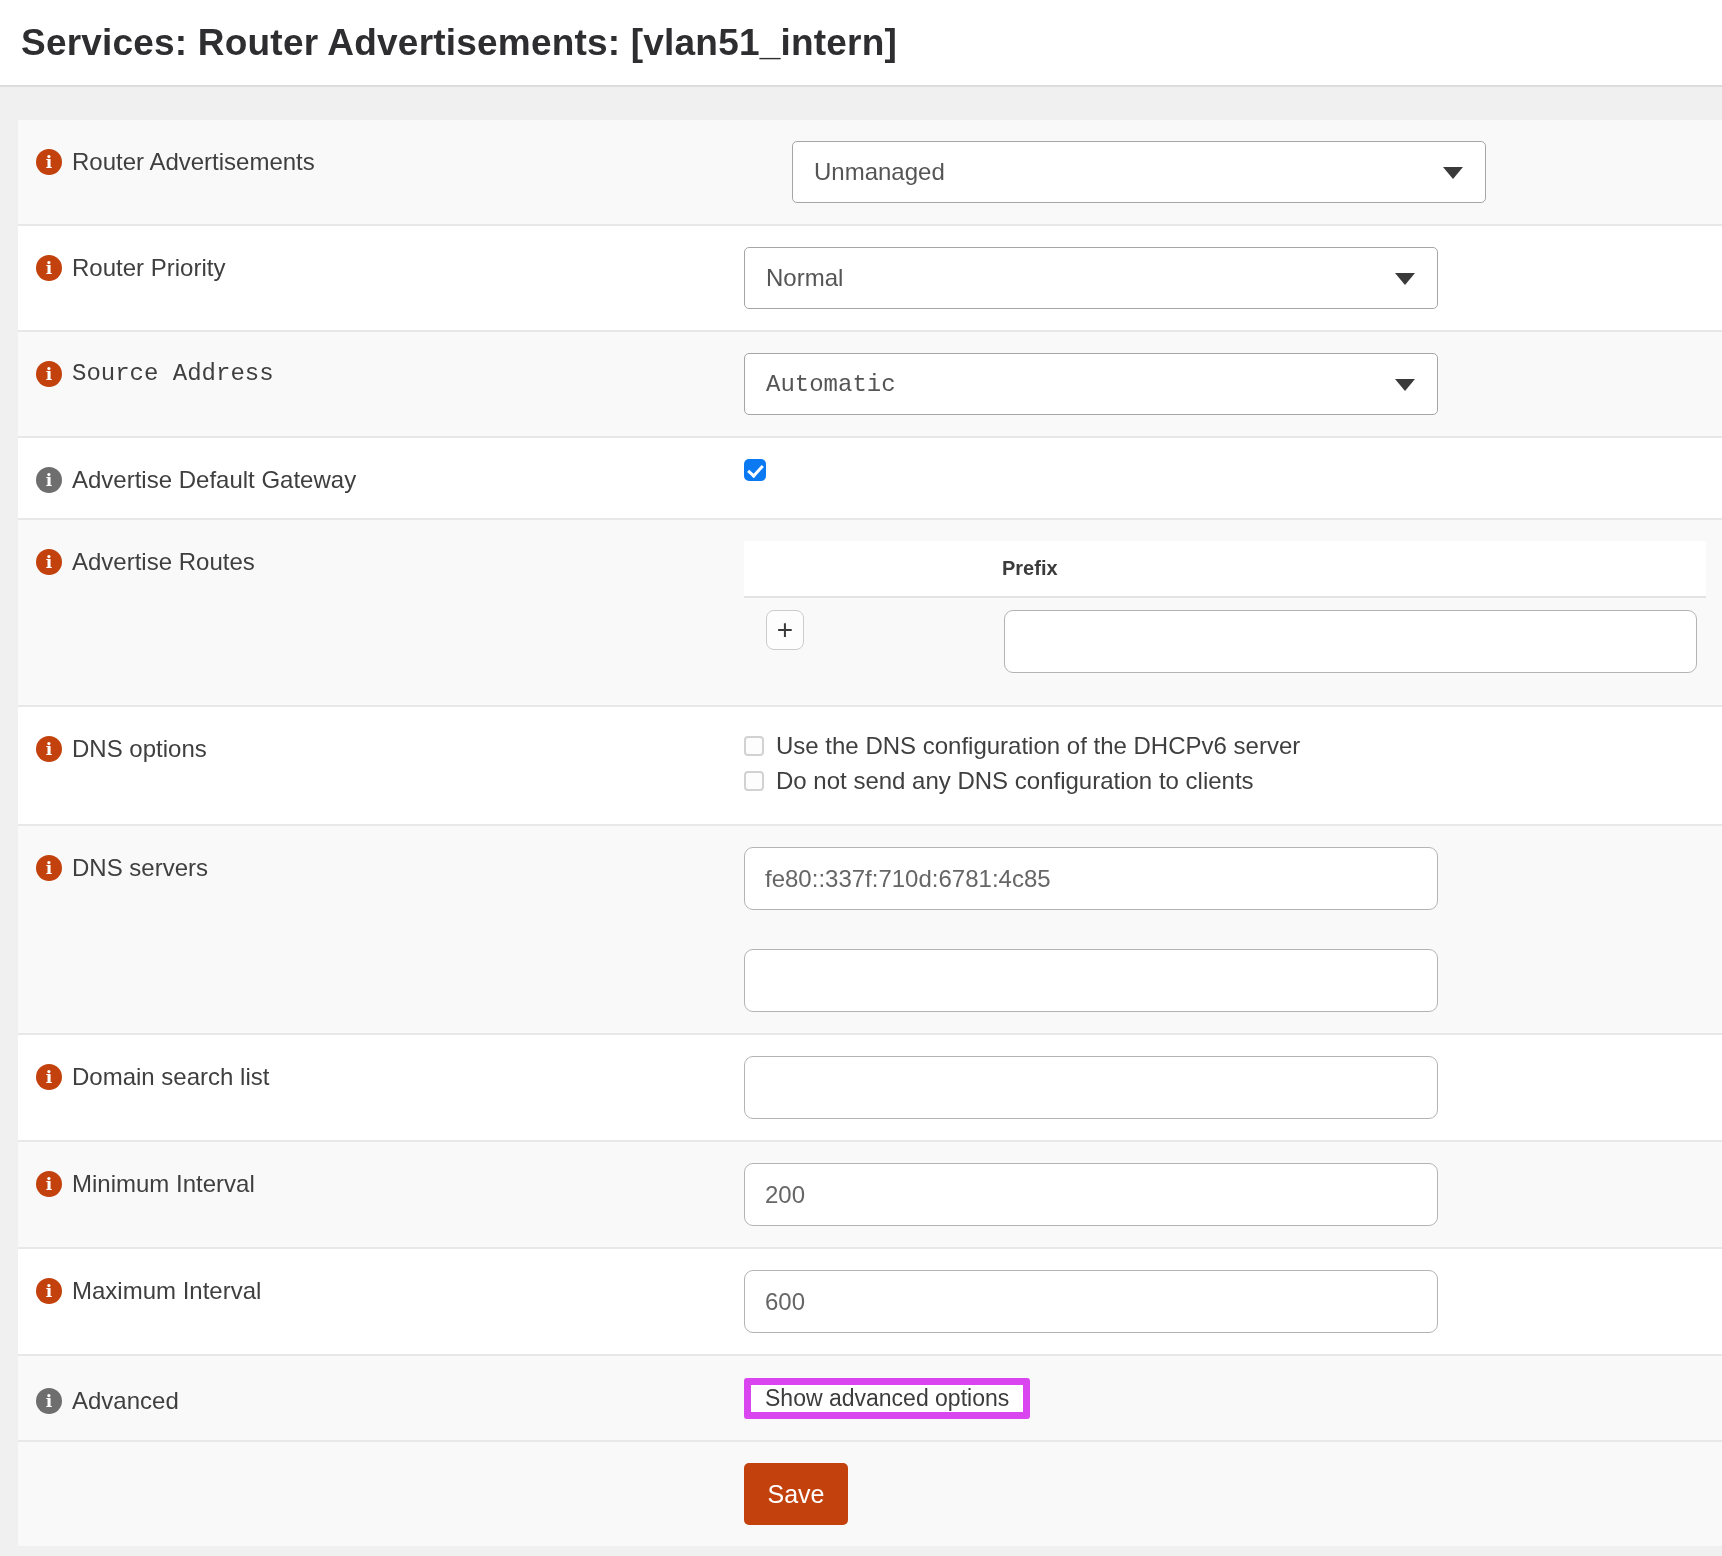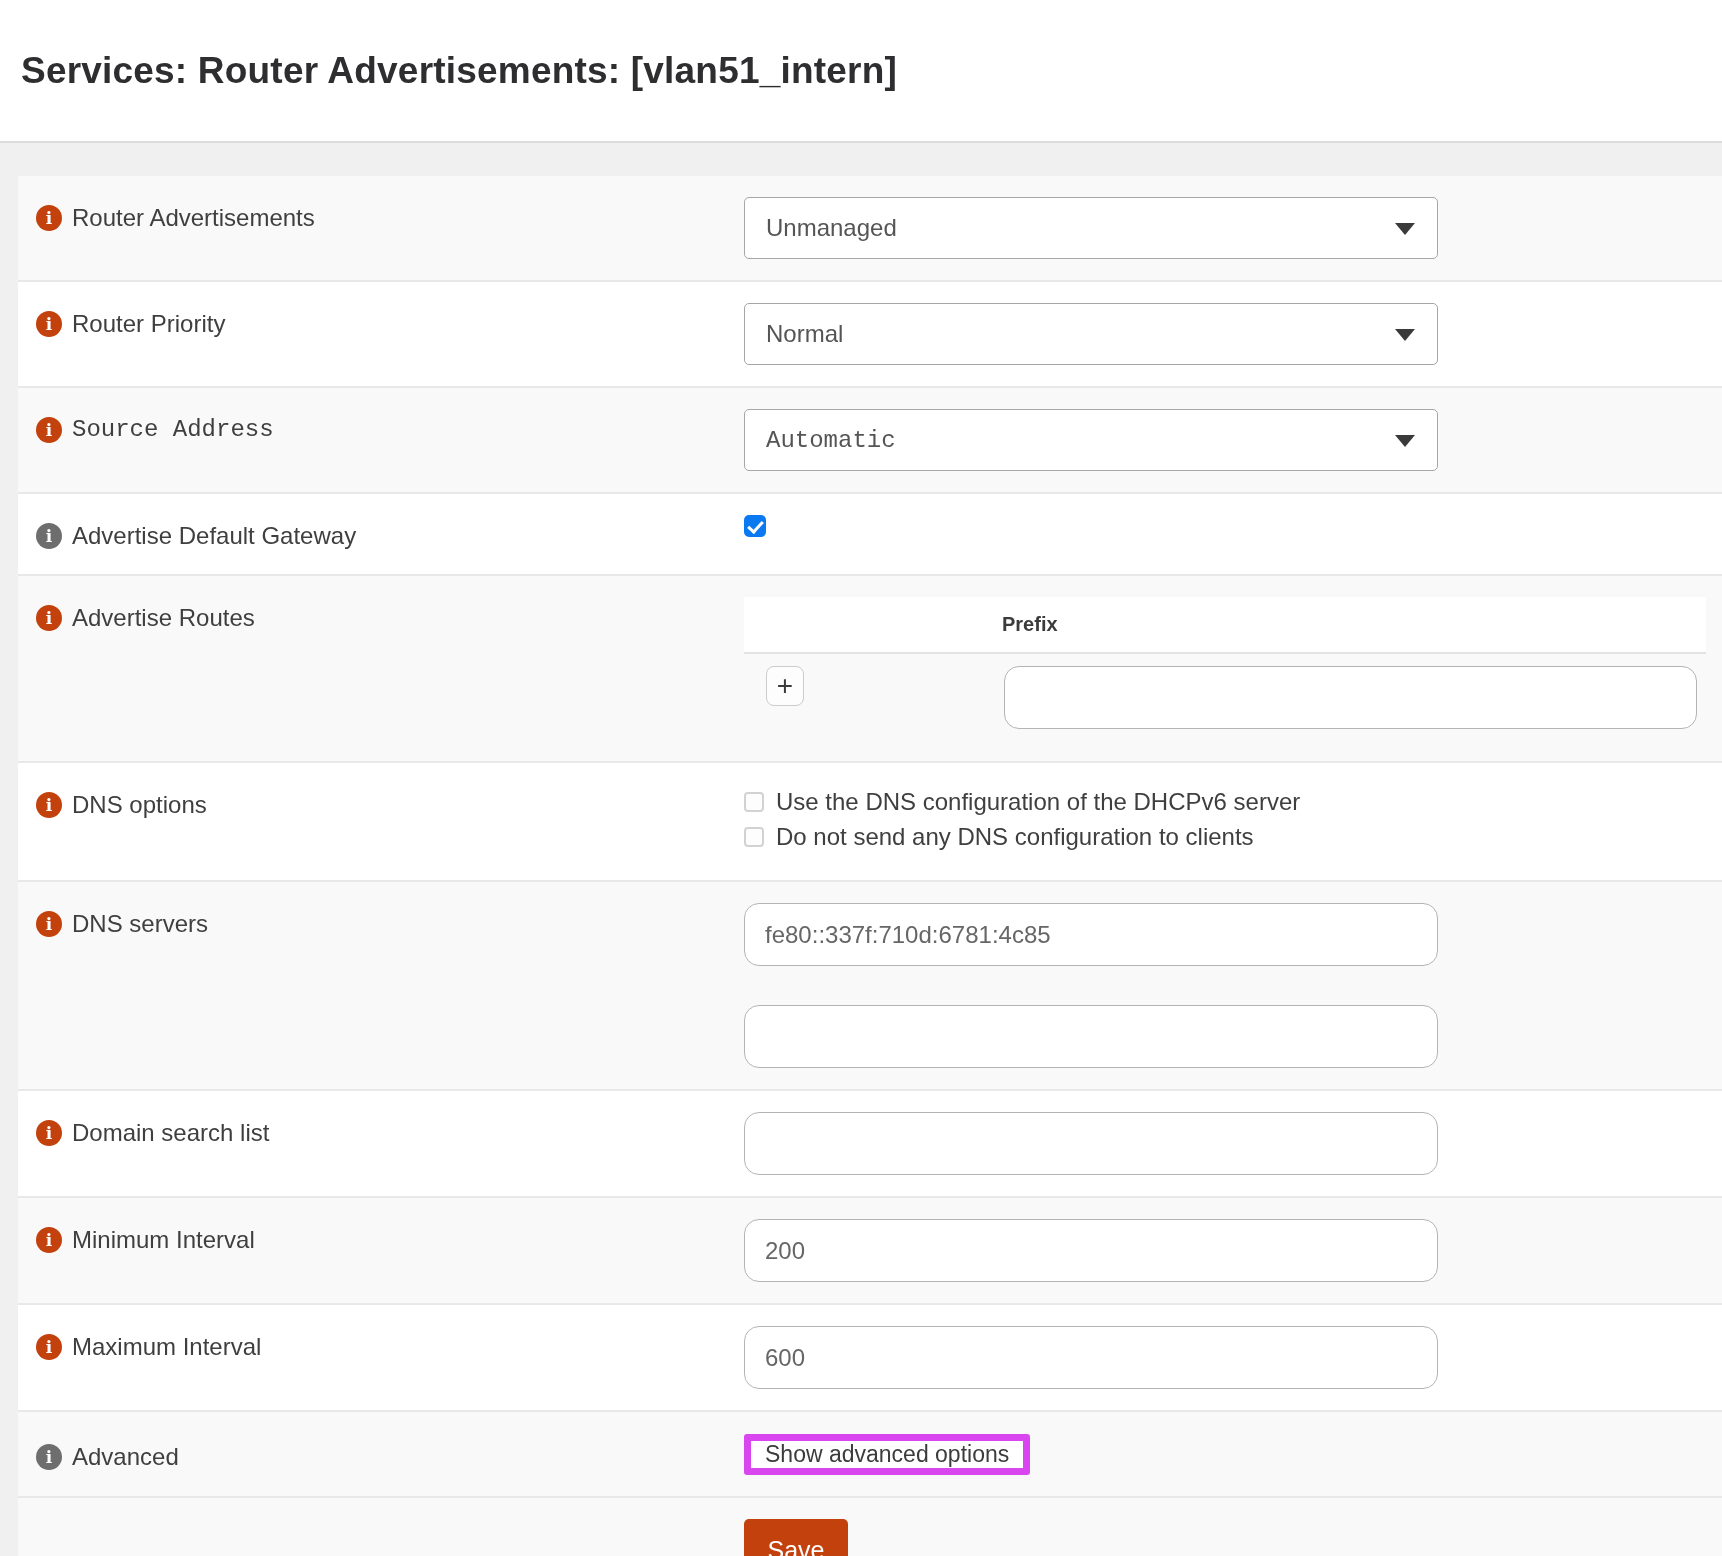--- a/index.html
+++ b/index.html
@@ -6,21 +6,21 @@
   html,body { width:1722px; height:1556px; }
   body {
     font-family:"Liberation Sans","DejaVu Sans",sans-serif;
     background:#f0f0f0;
     color:#3c3c3b;
     overflow:hidden;
   }
   
   .titlebar {
     background:#ffffff;
-    height:143px;
+    height:87px;
     border-bottom:2px solid #dcdcdc;
     display:flex; align-items:center;
     padding-left:21px;
   }
   .titlebar h1 {
     font-size:37px; font-weight:700; color:#2e2e31; letter-spacing:0.2px;
   }
   
   .form-table {
     margin:33px 0 0 18px;
@@ -70,21 +70,21 @@
     position:absolute; right:22px; top:50%; margin-top:-5px;
     width:0; height:0;
     border-left:10px solid transparent;
     border-right:10px solid transparent;
     border-top:12px solid #3a3a3a;
   }
   .text-input {
     width:694px; height:63px;
     background:#ffffff;
     border:1px solid #b4b4b4;
-    border-radius:15px;
+    border-radius:9px;
     padding:0 20px;
     font-size:24px; color:#666666;
     font-family:"Liberation Sans","DejaVu Sans",sans-serif;
     outline:none;
     display:block;
   }
   
   .checkbox {
     width:22px; height:22px; border-radius:5px;
     position:relative; cursor:pointer;
@@ -140,21 +140,21 @@
   .save-button {
     width:104px; height:62px;
     background:#c2410c;
     border:none; border-radius:5px;
     color:#ffffff; font-size:25px;
     font-family:"Liberation Sans","DejaVu Sans",sans-serif;
     cursor:pointer;
   }
 
   
-  .r1  { min-height:105px; }
+  .r1  { min-height:105px;gap:48px; }
   .r2  { min-height:104px; }
   .r3  { min-height:103px;font-family:Liberation Mono, monospace; }
   .r4  { min-height:82px; }
   .r5  { min-height:181px; }
   .r6  { min-height:119px; }
   .r7  { min-height:203px; }
   .r8  { min-height:105px; }
   .r9  { min-height:105px; }
   .r10 { min-height:107px; }
   .r11 { min-height:86px;align-items:center; }

